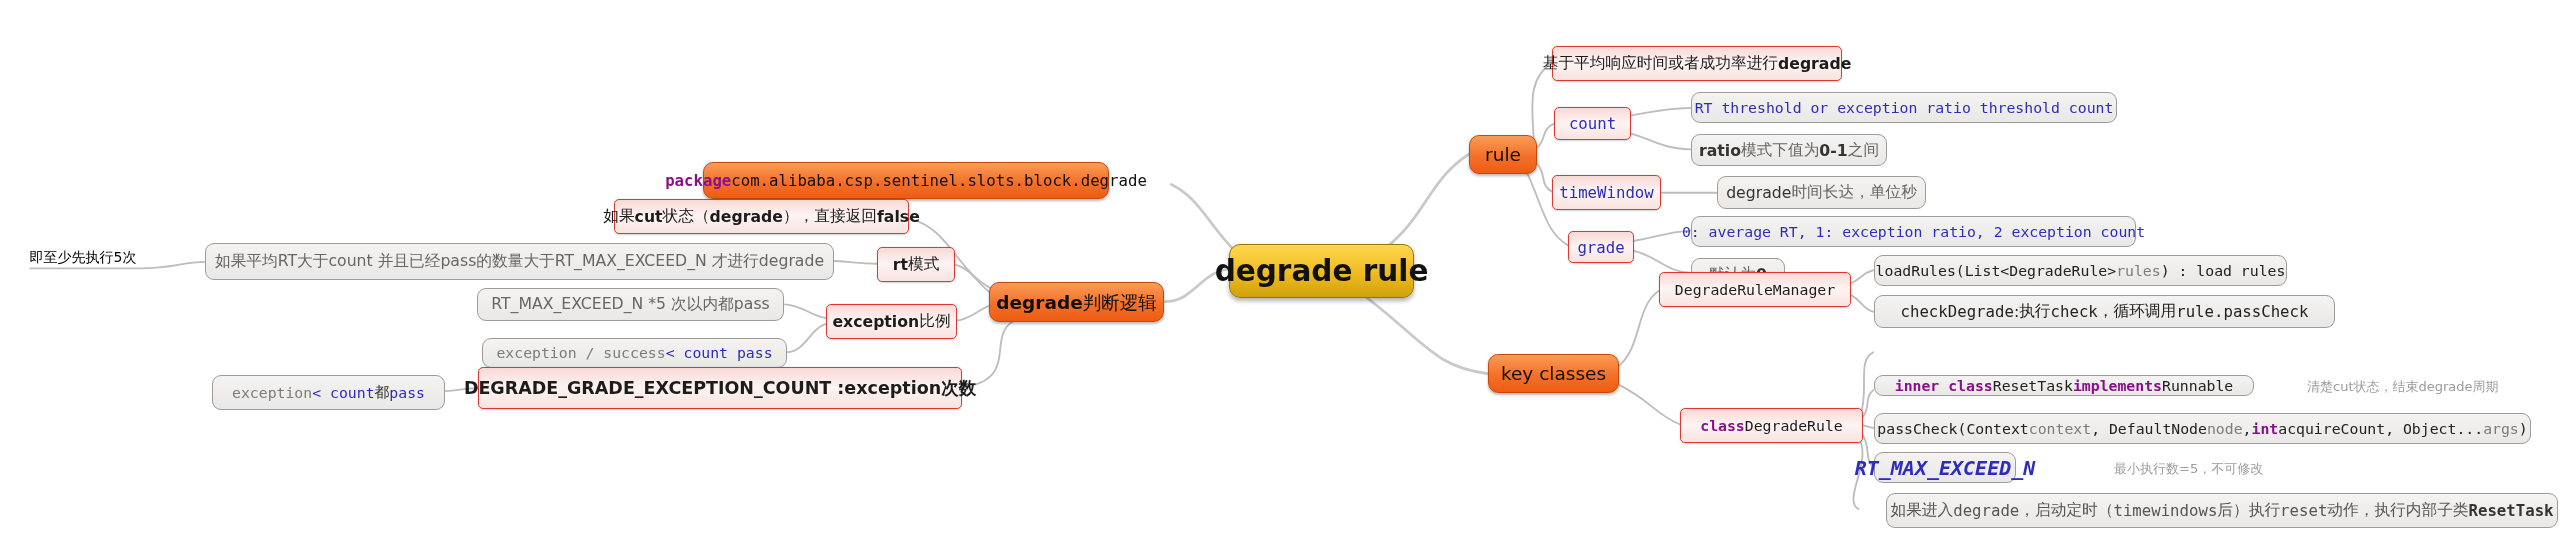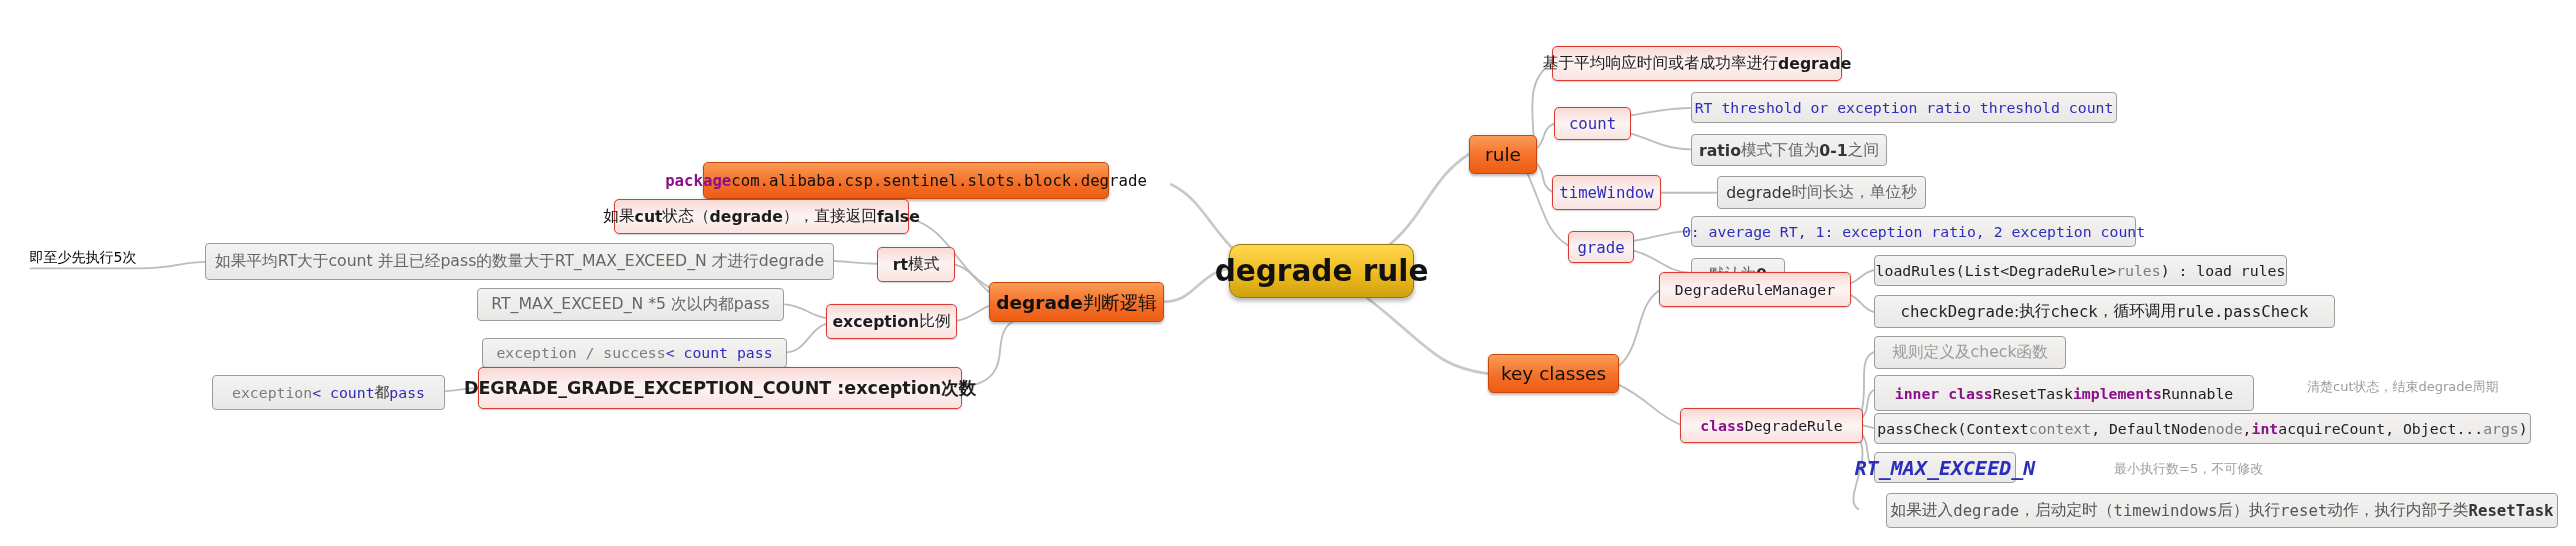--- a/index.html
+++ b/index.html
@@ -21,27 +21,27 @@
   }
   .pink{
     background:linear-gradient(180deg,#f8d9d5 0%,#fdf4f3 48%,#f8e3df 100%);
     border:1.8px solid #d93b33;
     border-radius:5px;
     box-shadow:0 0.9px 1.8px rgba(0,0,0,.18);
   }
   .gray{
     background:linear-gradient(180deg,#f4f3f1 0%,#e9e8e6 100%);
     border:1.8px solid #9c9c9a;
-    border-radius:4px;
+    border-radius:9px;
     color:#666;
   }
   .orange{
     background:linear-gradient(180deg,#fa9c55 0%,#f4702a 55%,#ee5c12 100%);
     border:0.9px solid #c8480c;
-    border-radius:5px;
+    border-radius:10px;
     box-shadow:0 1.8px 2.8px rgba(0,0,0,.28);
     font-size:18.5px;color:#101010;
   }
   .center-node{
     background:linear-gradient(180deg,#ffd74f 0%,#ecb81c 60%,#cfa10f 100%);
     border:1.8px solid #97770a;
     border-radius:11px;
     box-shadow:0 2.8px 4.6px rgba(0,0,0,.3);
     font-size:29.5px;font-weight:bold;color:#111;
   }
@@ -233,25 +233,22 @@
       <span class="mono">check</span>
       <span>，循环调用</span>
       <span class="mono">rule.passCheck</span>
   </div>
 
   <div class="node pink mono" style="left:1680px;top:408px;width:183px;height:35px;font-size:14.8px">
     <span class="kw">class</span>
       <span> DegradeRule</span>
   </div>
 
-  <div class="node gray" style="left:1874px;top:336px;width:192px;height:33px;color:#999">
-    <span>规则定义及check函数</span>
-  </div>
-
-  <div class="node gray mono" style="left:1874px;top:375px;width:380px;height:36px;font-size:14.8px;color:#222">
+
+  <div class="node gray mono" style="left:1874px;top:375px;width:380px;height:21px;font-size:14.8px;color:#222">
     <span class="kw">inner class</span>
       <span> ResetTask </span>
       <span class="kw">implements</span>
       <span> Runnable</span>
   </div>
 
   <div class="note" style="left:2307px;top:378px">
     <span>清楚cut状态，结束degrade周期</span>
   </div>
 

